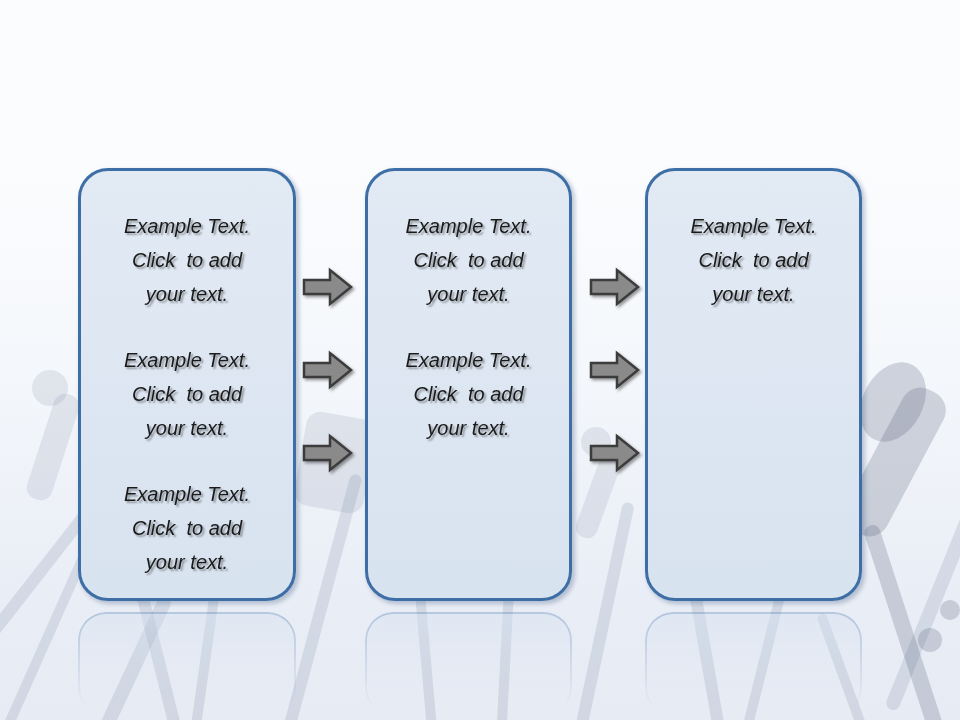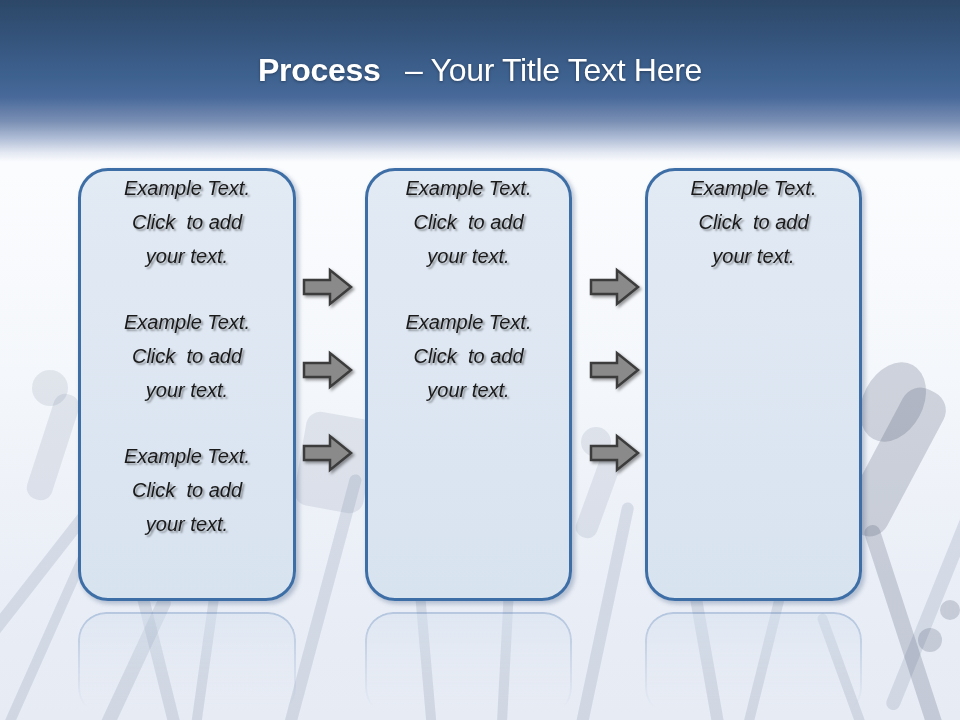--- a/index.html
+++ b/index.html
@@ -23,21 +23,21 @@
   .title-keyword{font-weight:700;}
   .title-rest{font-weight:400;margin-left:16px;}
   
   .bg-art{position:absolute;left:0;top:0;z-index:1;}
   
   .pbox{
     position:absolute;top:168px;height:433px;z-index:4;
     background:linear-gradient(180deg,#e2eaf4 0%,#d8e3f0 100%);
     border:3px solid #3e6ea6;border-radius:30px;
     box-shadow:2.5px 2.5px 4px rgba(40,70,110,0.28);
-    box-sizing:border-box;
+    box-sizing:border-box;padding-top:38px;
   }
   .pbox-1{left:78px;width:218px;}
   .pbox-2{left:365px;width:207px;}
   .pbox-3{left:645px;width:217px;}
   .ph{
     margin:0 4px 32px 4px;text-align:center;
     font-style:italic;font-size:20px;line-height:34px;color:#1a1a1a;
     text-shadow:2px 2px 2px rgba(20,20,20,0.40);
     white-space:pre-wrap;cursor:text;
   }
@@ -100,26 +100,20 @@
       <rect x="896" y="520" width="16" height="220" rx="8" transform="rotate(-18 904 630)"></rect>
       <circle cx="930" cy="640" r="12"></circle>
       <circle cx="950" cy="610" r="10"></circle>
     </g>
   </svg>
 
   <div class="reflection refl-1"></div>
   <div class="reflection refl-2"></div>
   <div class="reflection refl-3"></div>
 
-  <div class="banner">
-    <div class="title-line">
-      <span class="title-keyword">Process</span>
-      <span class="title-rest">– Your Title Text Here</span>
-    </div>
-  </div>
 
   <div class="pbox pbox-1">
     <p class="ph">Example Text.
 Click  to add
 your text.</p>
     <p class="ph">Example Text.
 Click  to add
 your text.</p>
     <p class="ph">Example Text.
 Click  to add

